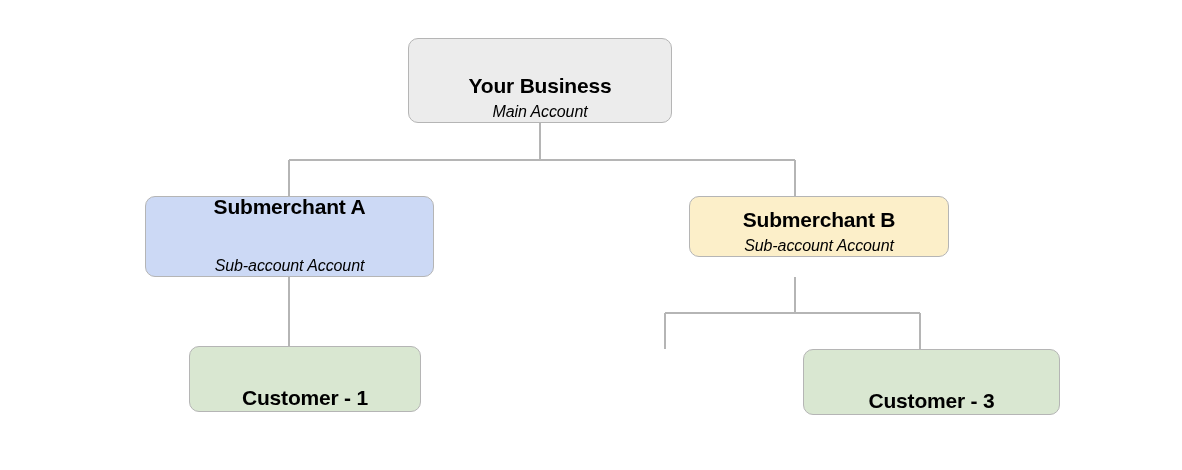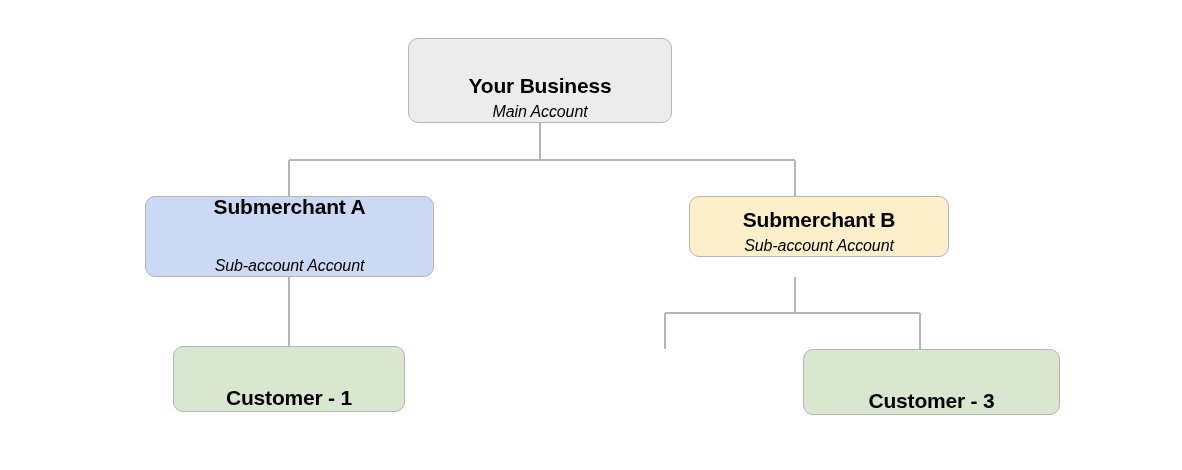--- a/index.html
+++ b/index.html
@@ -57,21 +57,21 @@
   #node-root {
     left: 408px;  top: 38px;  width: 264px;  height: 85px;
   }
   #node-submerchant-a {
     left: 145px; top: 196px; width: 289px; height: 81px; gap: 33px;
   }
   #node-submerchant-b {
     left: 665px; top: 196px; width: 260px; height: 61px; margin-left: 24px;
   }
   #node-customer-1 {
-    left: 173px; top: 346px; width: 232px; height: 66px;
+    left: 189px; top: 346px; width: 232px; height: 66px;
   }
   #node-customer-2 {
     left: 548px; top: 349px; width: 237px; height: 66px;
   }
   #node-customer-3 {
     left: 803px; top: 349px; width: 257px; height: 66px;
   }
 </style>
 </head>
 <body>

